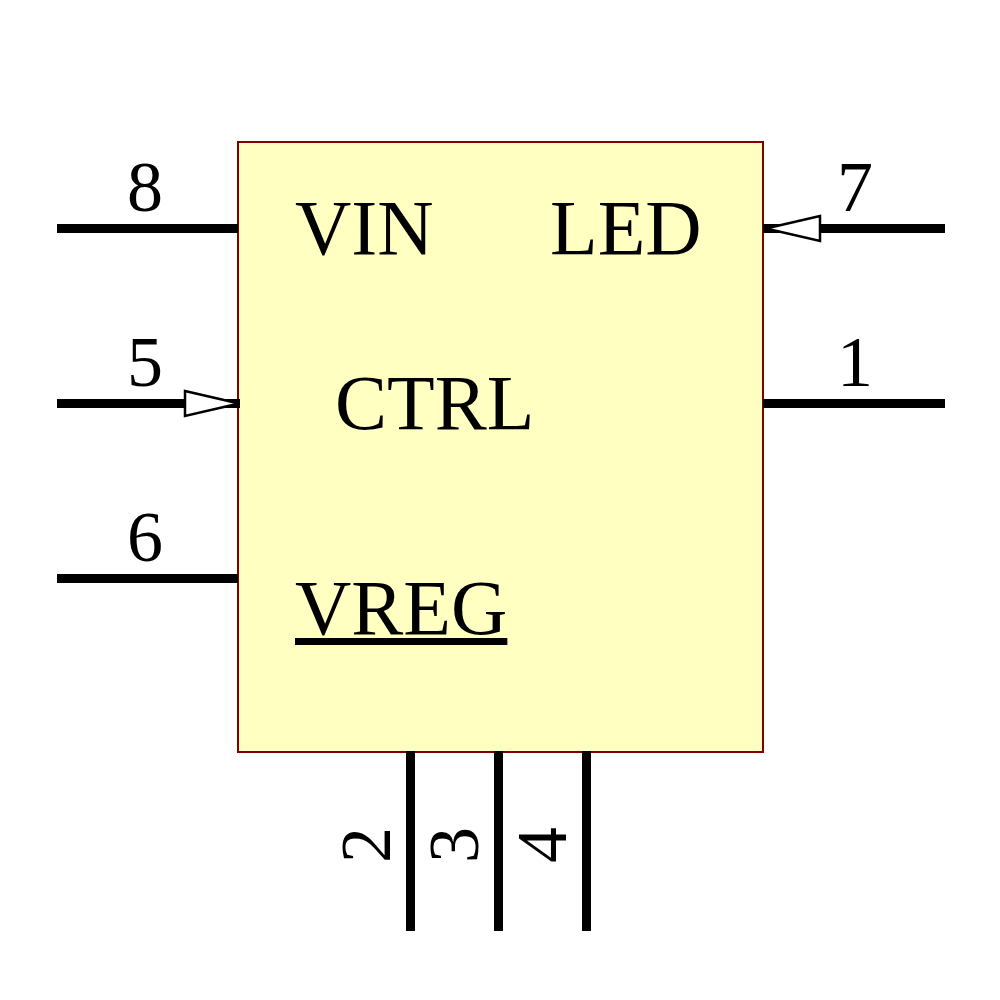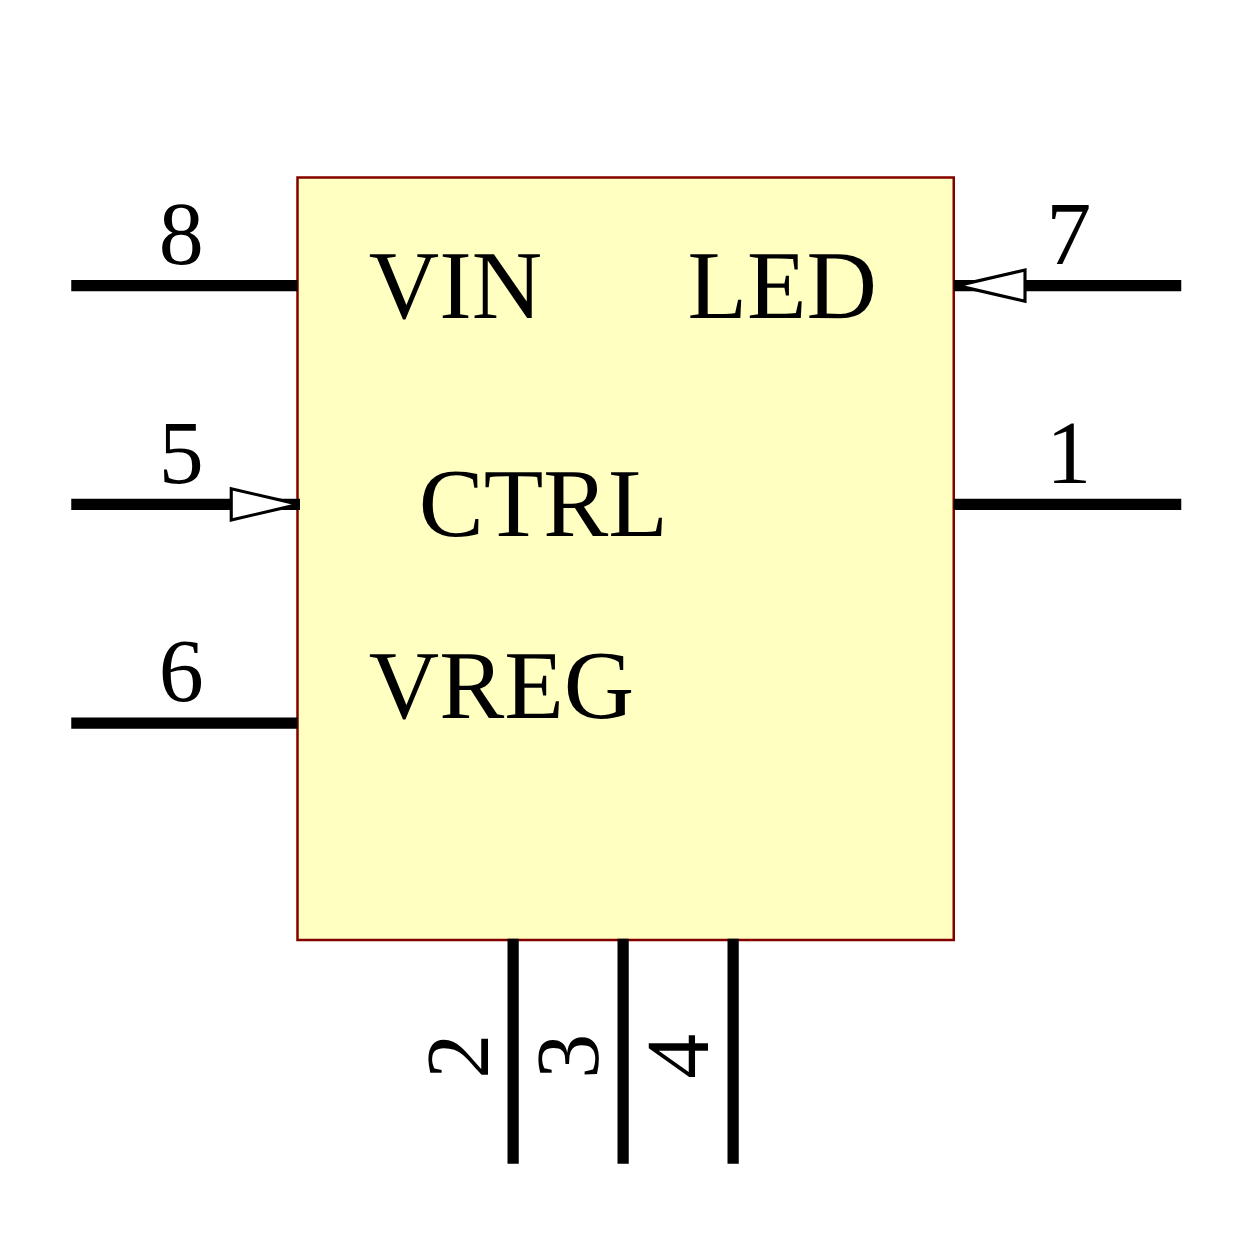--- a/index.html
+++ b/index.html
@@ -93,15 +93,15 @@
 
   <div class="pin-v" style="left:494px; top:751px; height:180px;"></div>
   <div class="pin-num rot" style="left:418px; top:809px;">3</div>
 
   <div class="pin-v" style="left:582px; top:751px; height:180px;"></div>
   <div class="pin-num rot" style="left:506px; top:809px;">4</div>
 
   <div class="ic-label" style="left:295px; top:189px;">VIN</div>
   <div class="ic-label" style="left:550px; top:189px;">LED</div>
   <div class="ic-label" style="left:297px; top:364px;margin-left:38px;">CTRL</div>
-  <div class="ic-label" style="left:295px; top:509px;">VREG</div>
+  <div class="ic-label" style="left:295px; top:569px;text-decoration:underline;">VREG</div>
 
 </div>
 
 </body></html>

